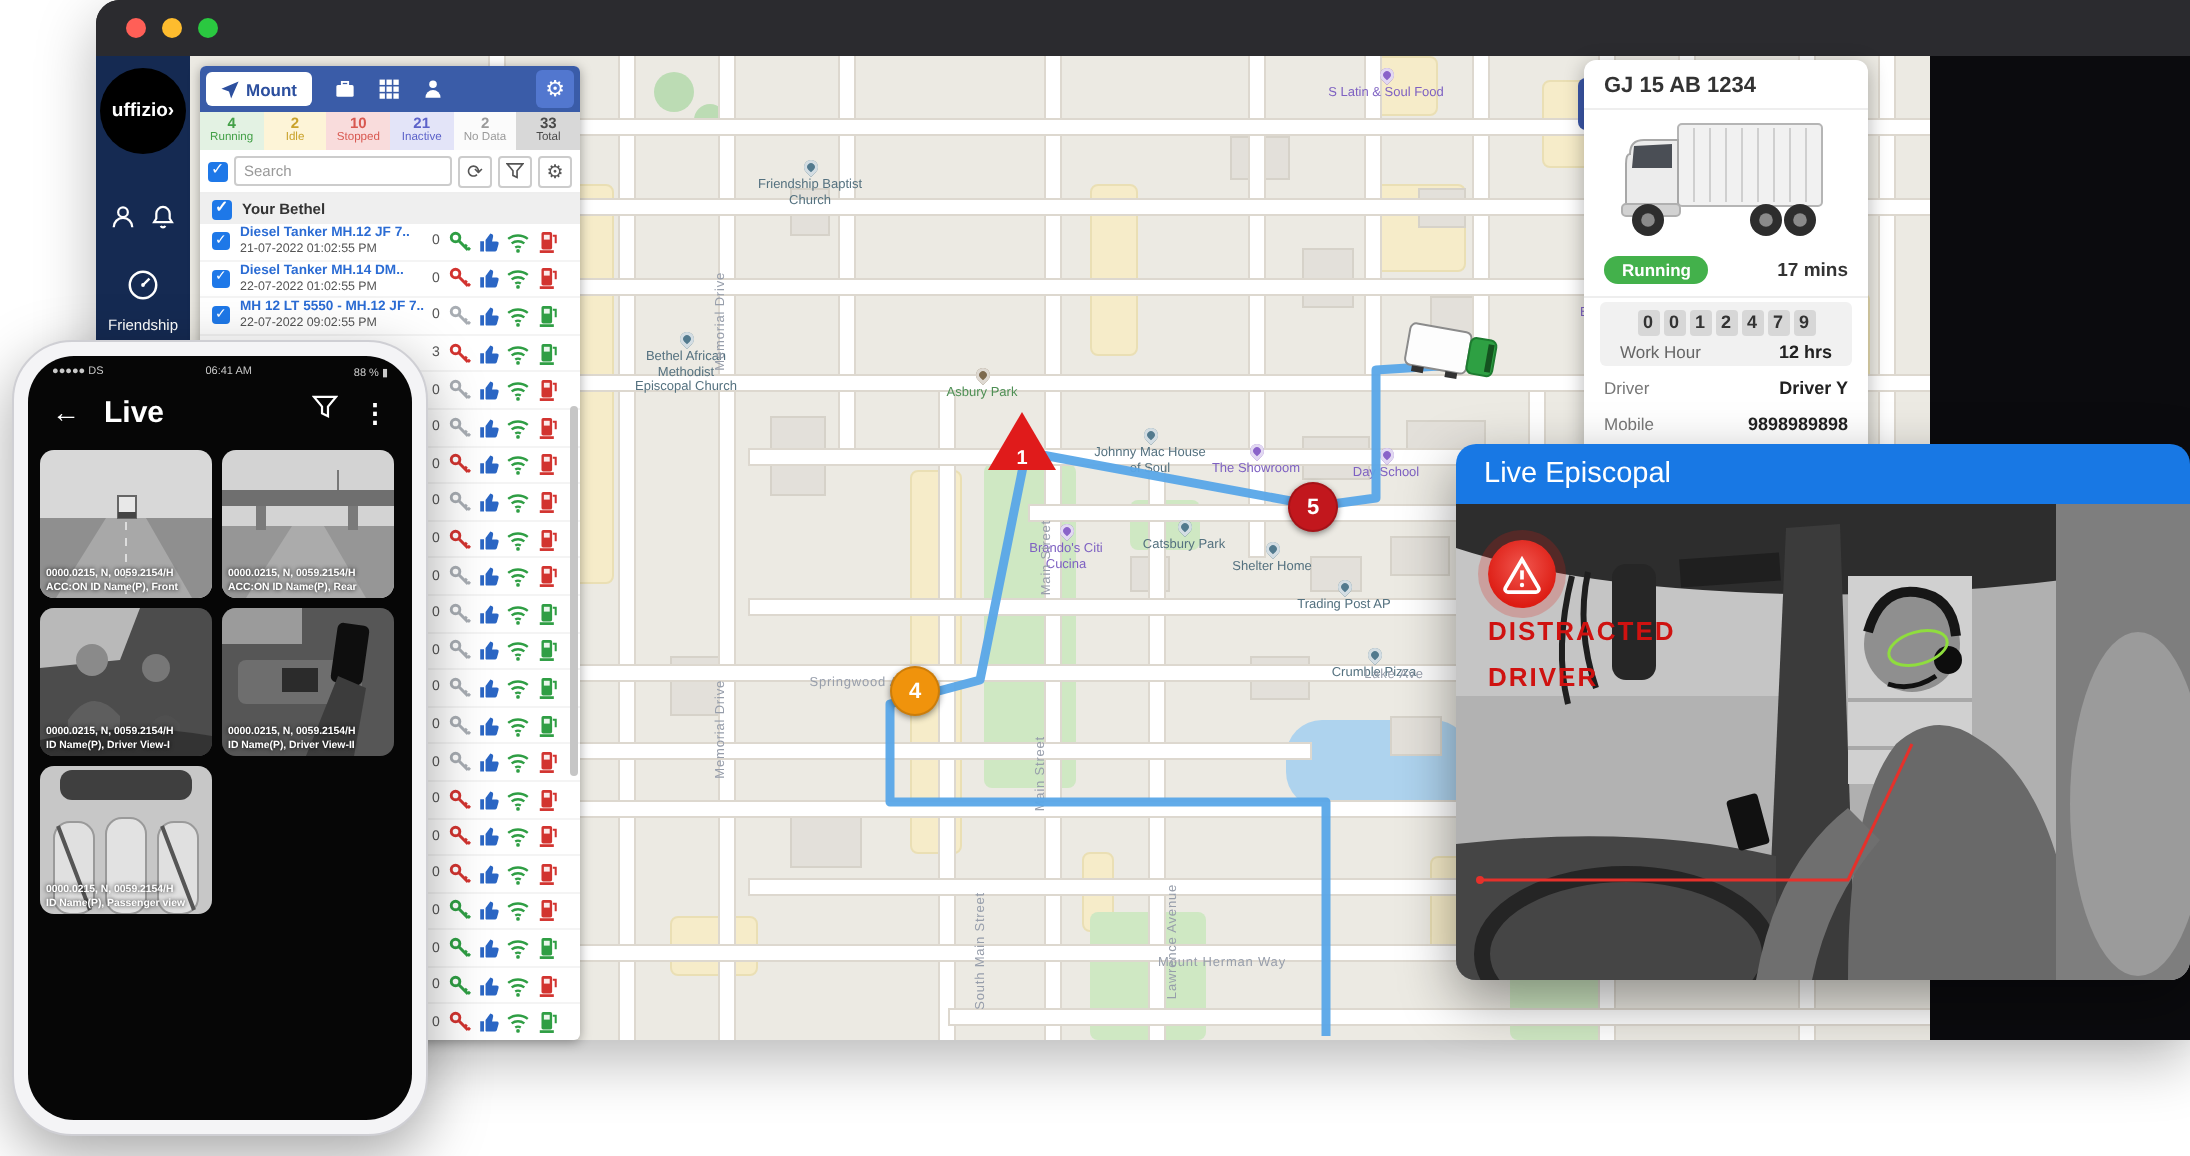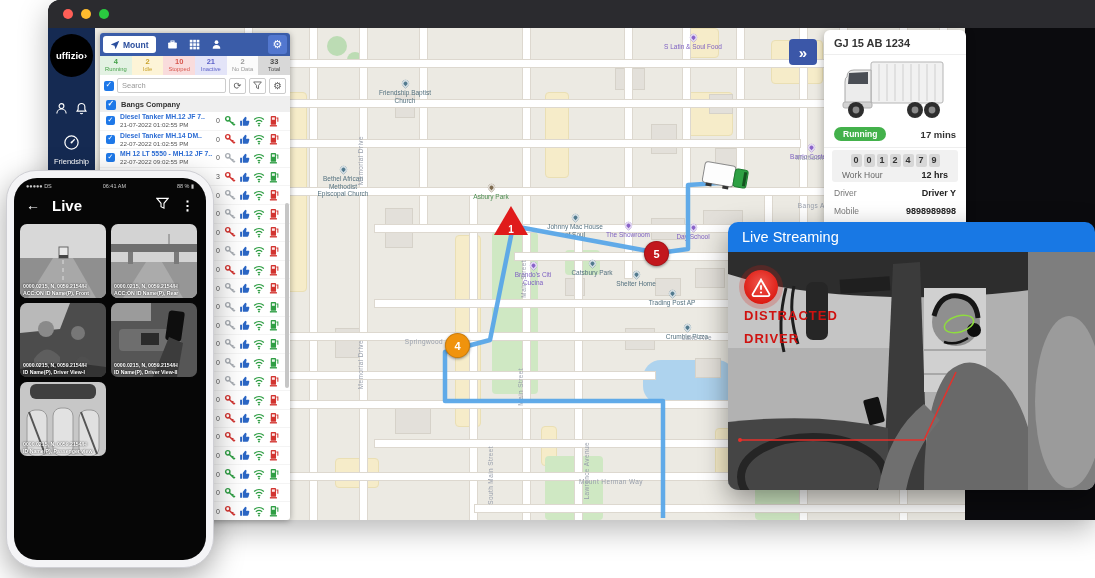--- a/index.html
+++ b/index.html
@@ -77,21 +77,21 @@
   .vrow .cb:after{font-size:7px;left:1.5px;top:-.5px}
   .nb{width:92px;margin-left:5px;overflow:hidden}
   .vname{font-size:6.8px;font-weight:bold;color:#2b6cd4;white-space:nowrap;line-height:8px}
   .vtime{font-size:6.2px;color:#555;white-space:nowrap;line-height:7px}
   .vnum{width:12px;text-align:center;font-size:7px;color:#555}
   .vicons{display:flex;gap:2.5px;align-items:center}
   .ric{width:12px;height:12px}
   .scrollbar{position:absolute;right:1px;top:170px;width:4px;height:185px;background:#c6c6c6;border-radius:2px;z-index:3}
 
   
-  .dcard{position:absolute;left:776px;top:30px;width:142px;background:#fff;border-radius:6px;
+  .dcard{position:absolute;left:744px;top:30px;width:142px;background:#fff;border-radius:6px;
     box-shadow:0 2px 10px rgba(0,0,0,.3);z-index:9;padding-bottom:8px}
   .dc-title{font-size:11px;font-weight:bold;color:#333;padding:7px 10px 5px;border-bottom:1px solid #eee}
   .dc-truck{text-align:center;padding:3px 0 1px}
   .dc-status{display:flex;align-items:center;justify-content:space-between;padding:2px 10px 6px;border-bottom:1px solid #eee}
   .pill{background:#43b14b;color:#fff;border-radius:9px;padding:2px 9px;font-size:8.5px;font-weight:bold}
   .mins{font-weight:bold;font-size:9.5px;color:#333}
   .dc-row{display:flex;justify-content:space-between;align-items:center;padding:4px 10px;color:#777;font-size:8.5px}
   .dc-row b{color:#222;font-size:9px}
   .dc-odo{background:#f1f1f1;margin:2px 8px;border-radius:3px;padding:4px 2px 1px}
   .odo-digits{display:flex;justify-content:center;gap:2px}
@@ -410,21 +410,21 @@
         <button>⟳</button>
         <button>
             <svg width="9" height="9" viewBox="0 0 14 14">
               <path d="M1 1.5 H13 L8.6 6.8 V12 L5.4 10.4 V6.8 Z" fill="none" stroke="#555" stroke-width="1.3"></path>
             </svg>
           </button>
         <button>⚙</button>
       </div>
       <div class="grouprow">
         <span class="cb"></span>
-        <span>Bangs Company</span>
+        <span>Your Bethel</span>
       </div>
       <div class="vrows">
           <div class="vrow">
             <span class="cb"></span>
             <div class="nb">
               <div class="vname">Diesel Tanker MH.12 JF 7..</div>
               <div class="vtime">21-07-2022 01:02:55 PM</div>
             </div>
             <span class="vnum">0</span>
             <span class="vicons">
@@ -1156,21 +1156,21 @@
         <b>Driver Y</b>
       </div>
       <div class="dc-row">
         <span>Mobile</span>
         <b>9898989898</b>
       </div>
     </div>
   </div>
 
   <div class="livepanel">
-    <div class="lp-header">Live Streaming</div>
+    <div class="lp-header">Live Episcopal</div>
     <div class="lp-body">
       <svg class="photo" viewBox="0 0 367 238" preserveAspectRatio="none">
         <rect width="367" height="238" fill="#b0b0b0"></rect>
         <rect x="0" y="22" width="170" height="150" fill="#c5c5c5"></rect>
         <rect x="0" y="96" width="170" height="76" fill="#b2b2b2"></rect>
         <path d="M0 0 H367 V28 Q250 50 140 44 Q55 40 0 22 Z" fill="#2d2d2d"></path>
         <rect x="112" y="26" width="50" height="14" fill="#1f1f1f" transform="rotate(-4 137 33)"></rect>
         <rect x="78" y="30" width="22" height="58" rx="7" fill="#262626"></rect>
         <path d="M66 34 q-6 28 4 58 M58 36 q-9 36 -2 64" stroke="#1e1e1e" stroke-width="3" fill="none"></path>
         <polygon points="165,12 192,10 200,238 155,238" fill="#3b3b3b"></polygon>

